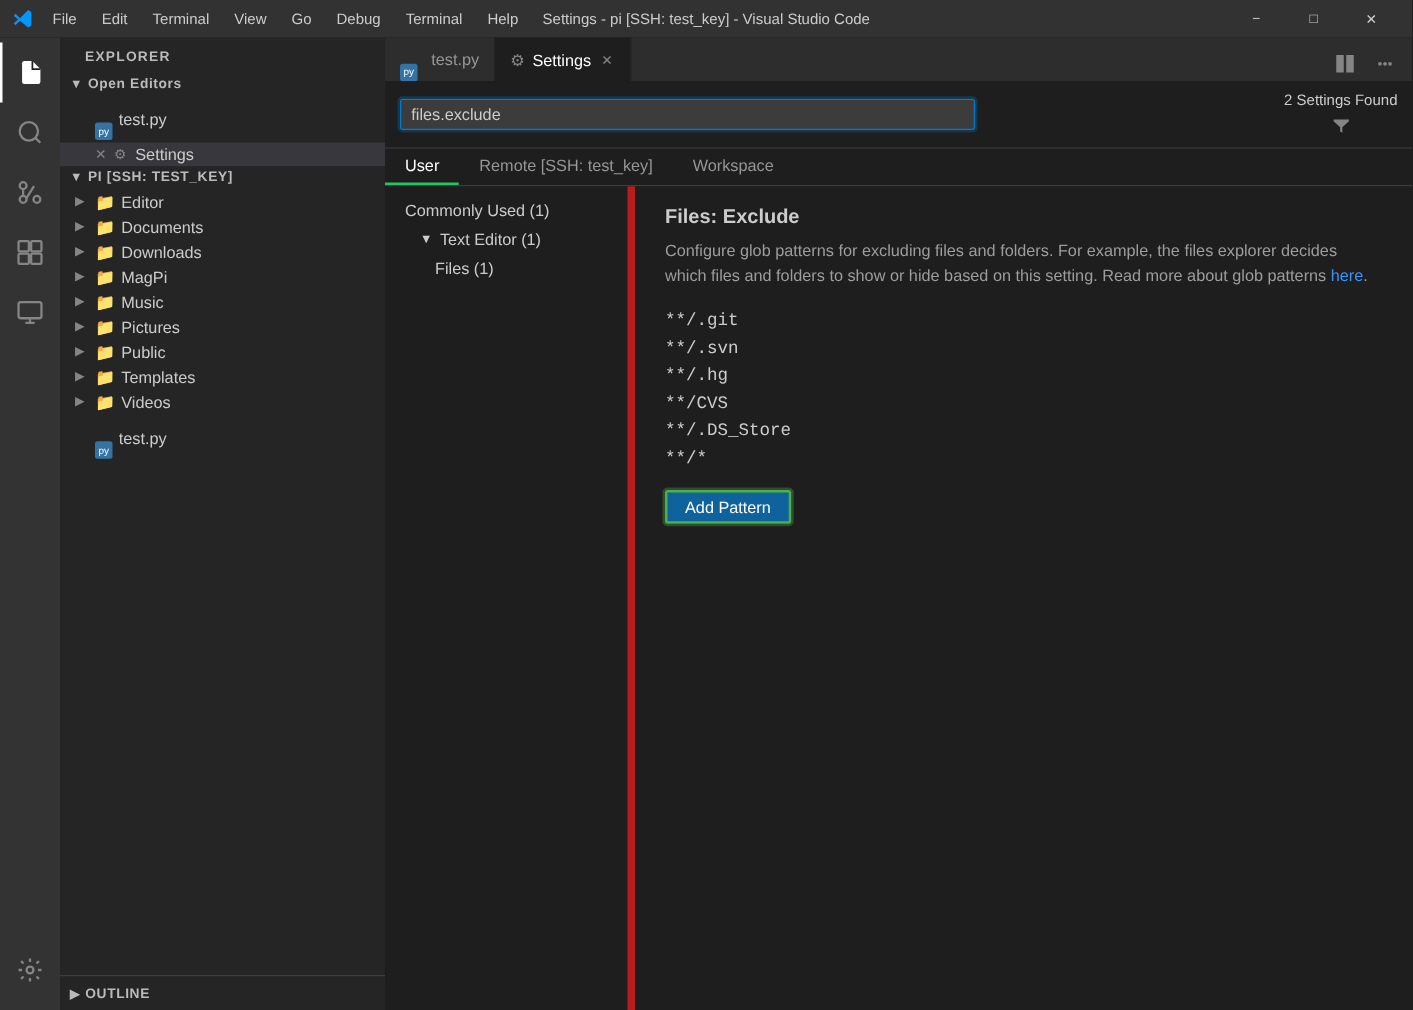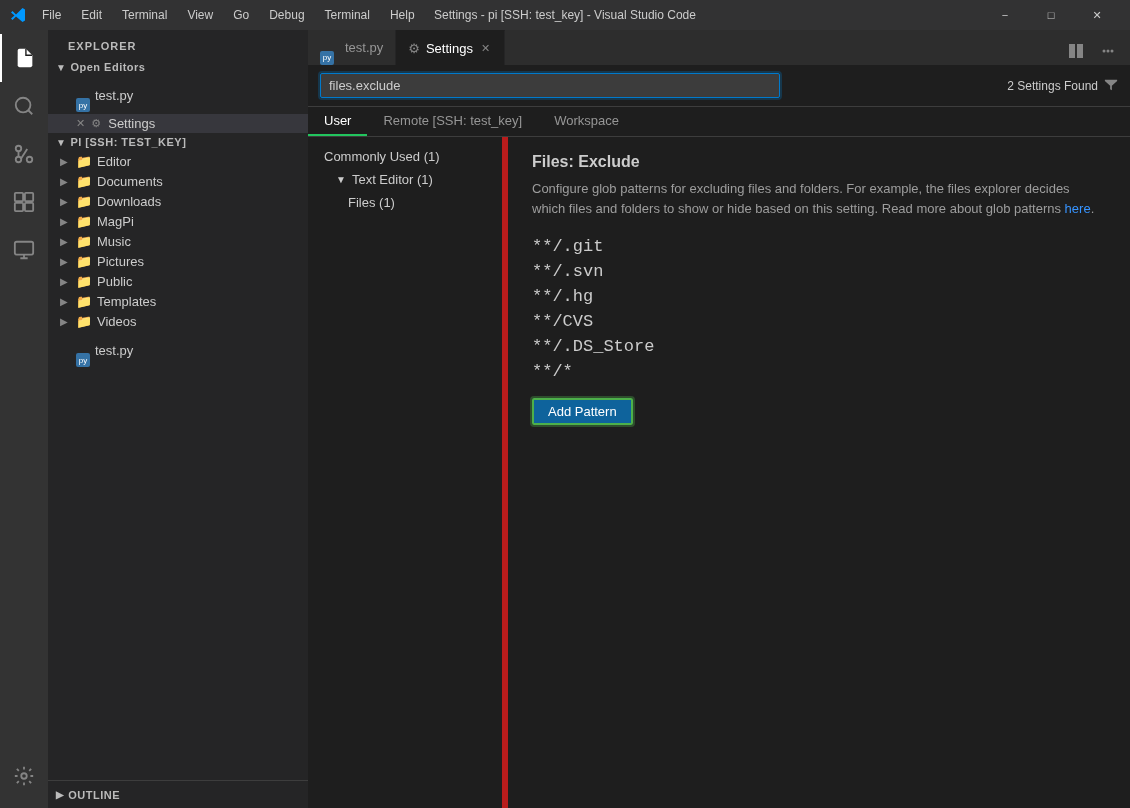--- a/index.html
+++ b/index.html
@@ -323,20 +323,21 @@
       font-size: 13px;
       flex: 1;
     }
     .settings-found-badge {
       margin-left: auto;
       display: flex;
       align-items: center;
       gap: 6px;
       color: #cccccc;
       font-size: 12px;
+      flex-direction: column;
     }
 
     
     .settings-tabs {
       display: flex;
       background: #1e1e1e;
       border-bottom: 1px solid #3d3d3d;
       flex-shrink: 0;
     }
     .settings-tab {
@@ -402,21 +403,21 @@
     .setting-desc a {
       color: #3794ff;
       text-decoration: none;
     }
     .glob-patterns {
       margin-bottom: 8px;
     }
     .glob-pattern-row {
       display: flex;
       padding: 3px 0;
-      font-size: 17px;
+      font-size: 14px;
       color: #cccccc;
       font-family: 'Consolas', 'Courier New', monospace;
     }
     .add-pattern-btn {
       margin-top: 6px;
       padding: 4px 14px;
       background: #0e639c;
       color: #ffffff;
       border: 2px solid #4db04a;
       border-radius: 2px;

